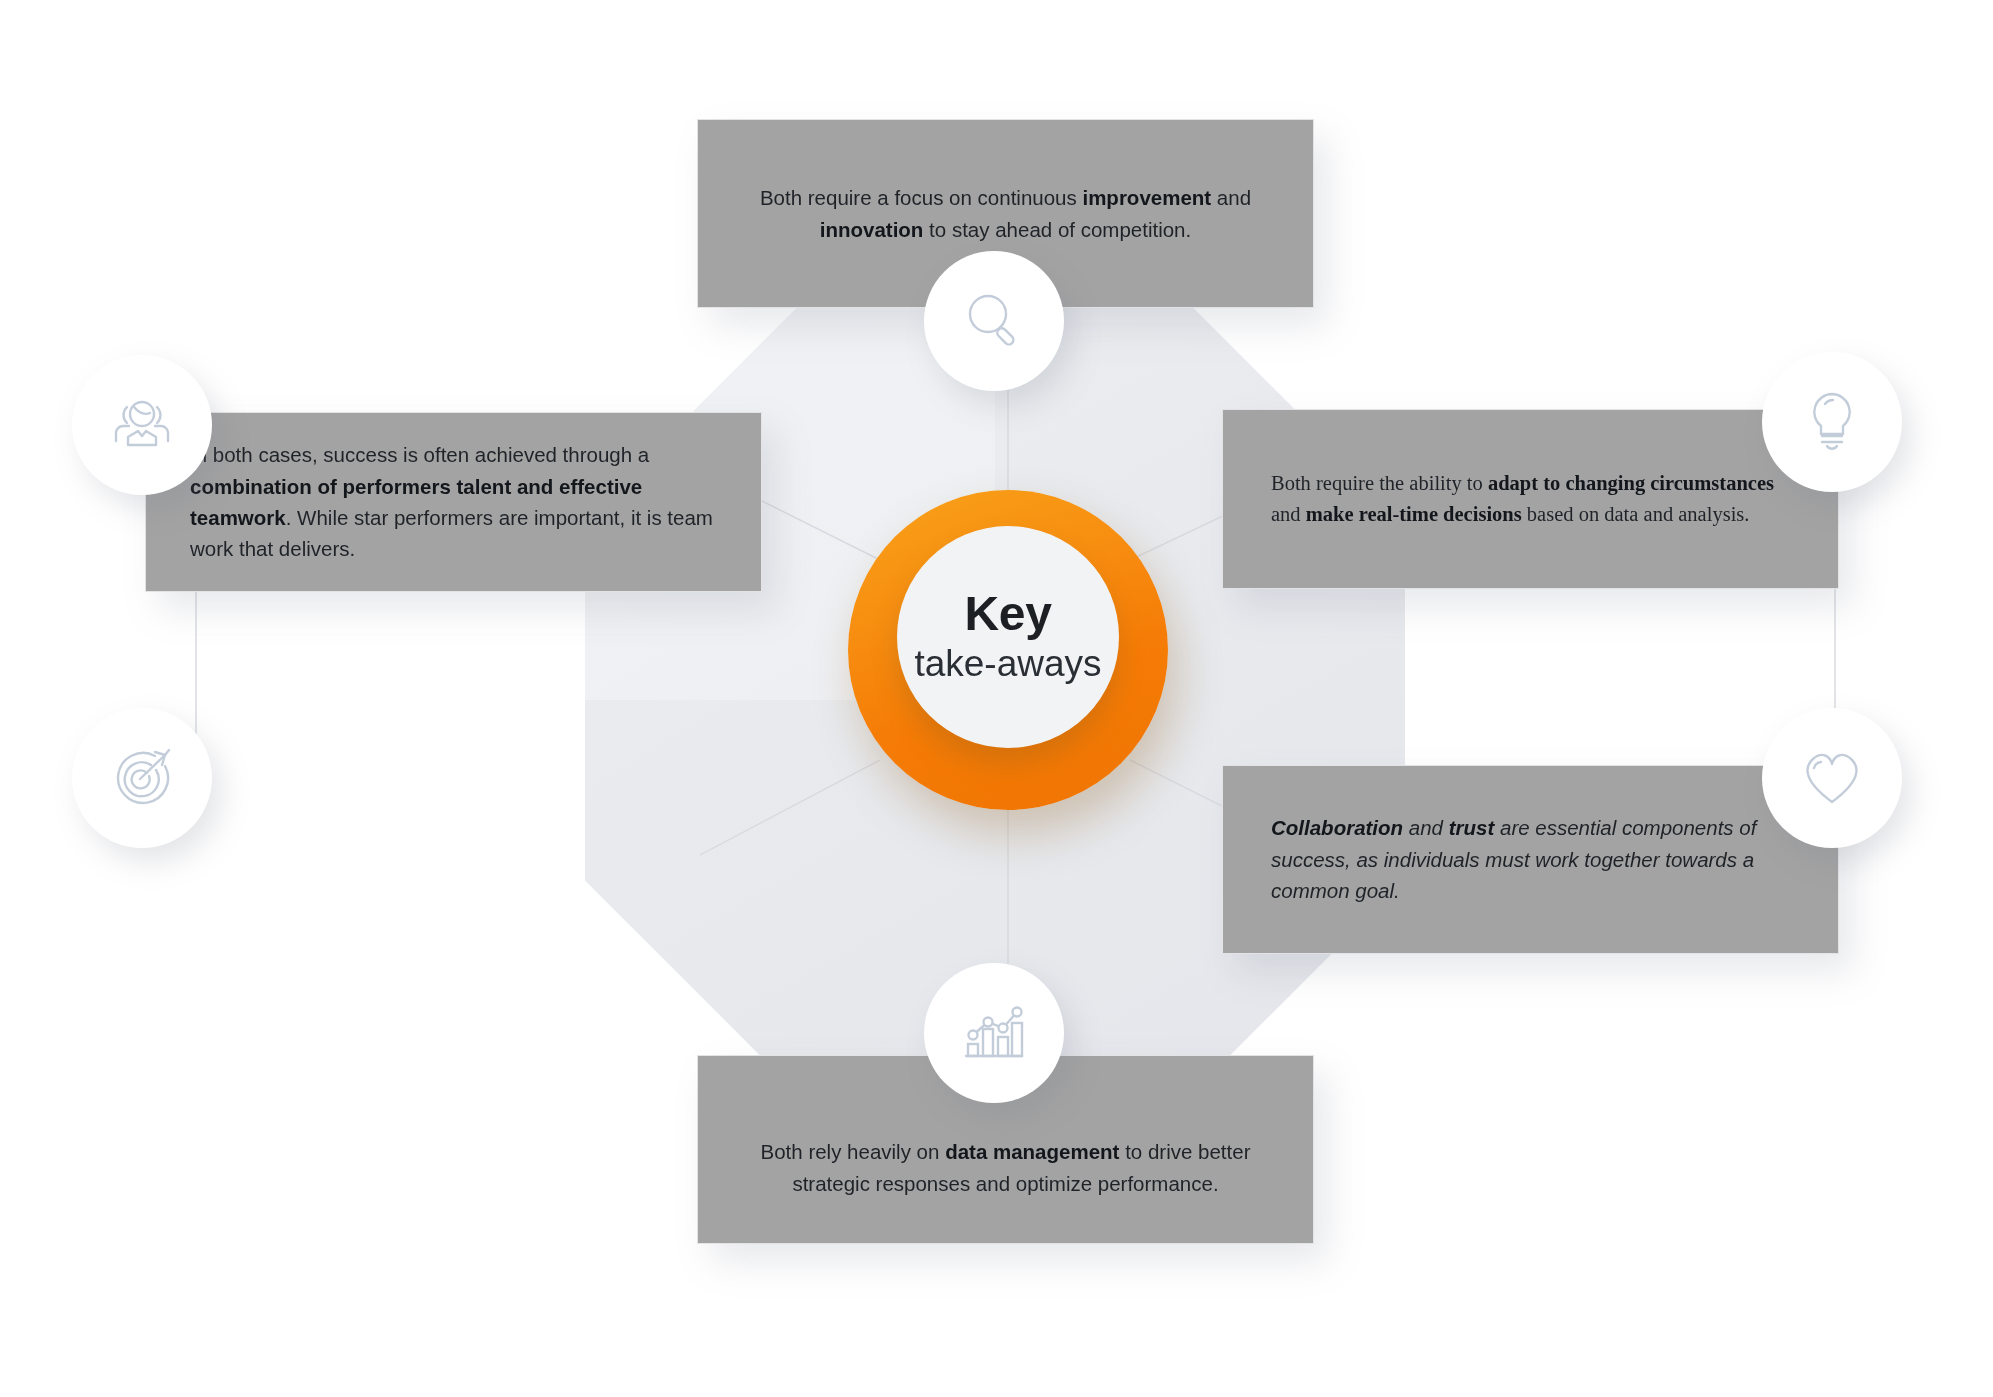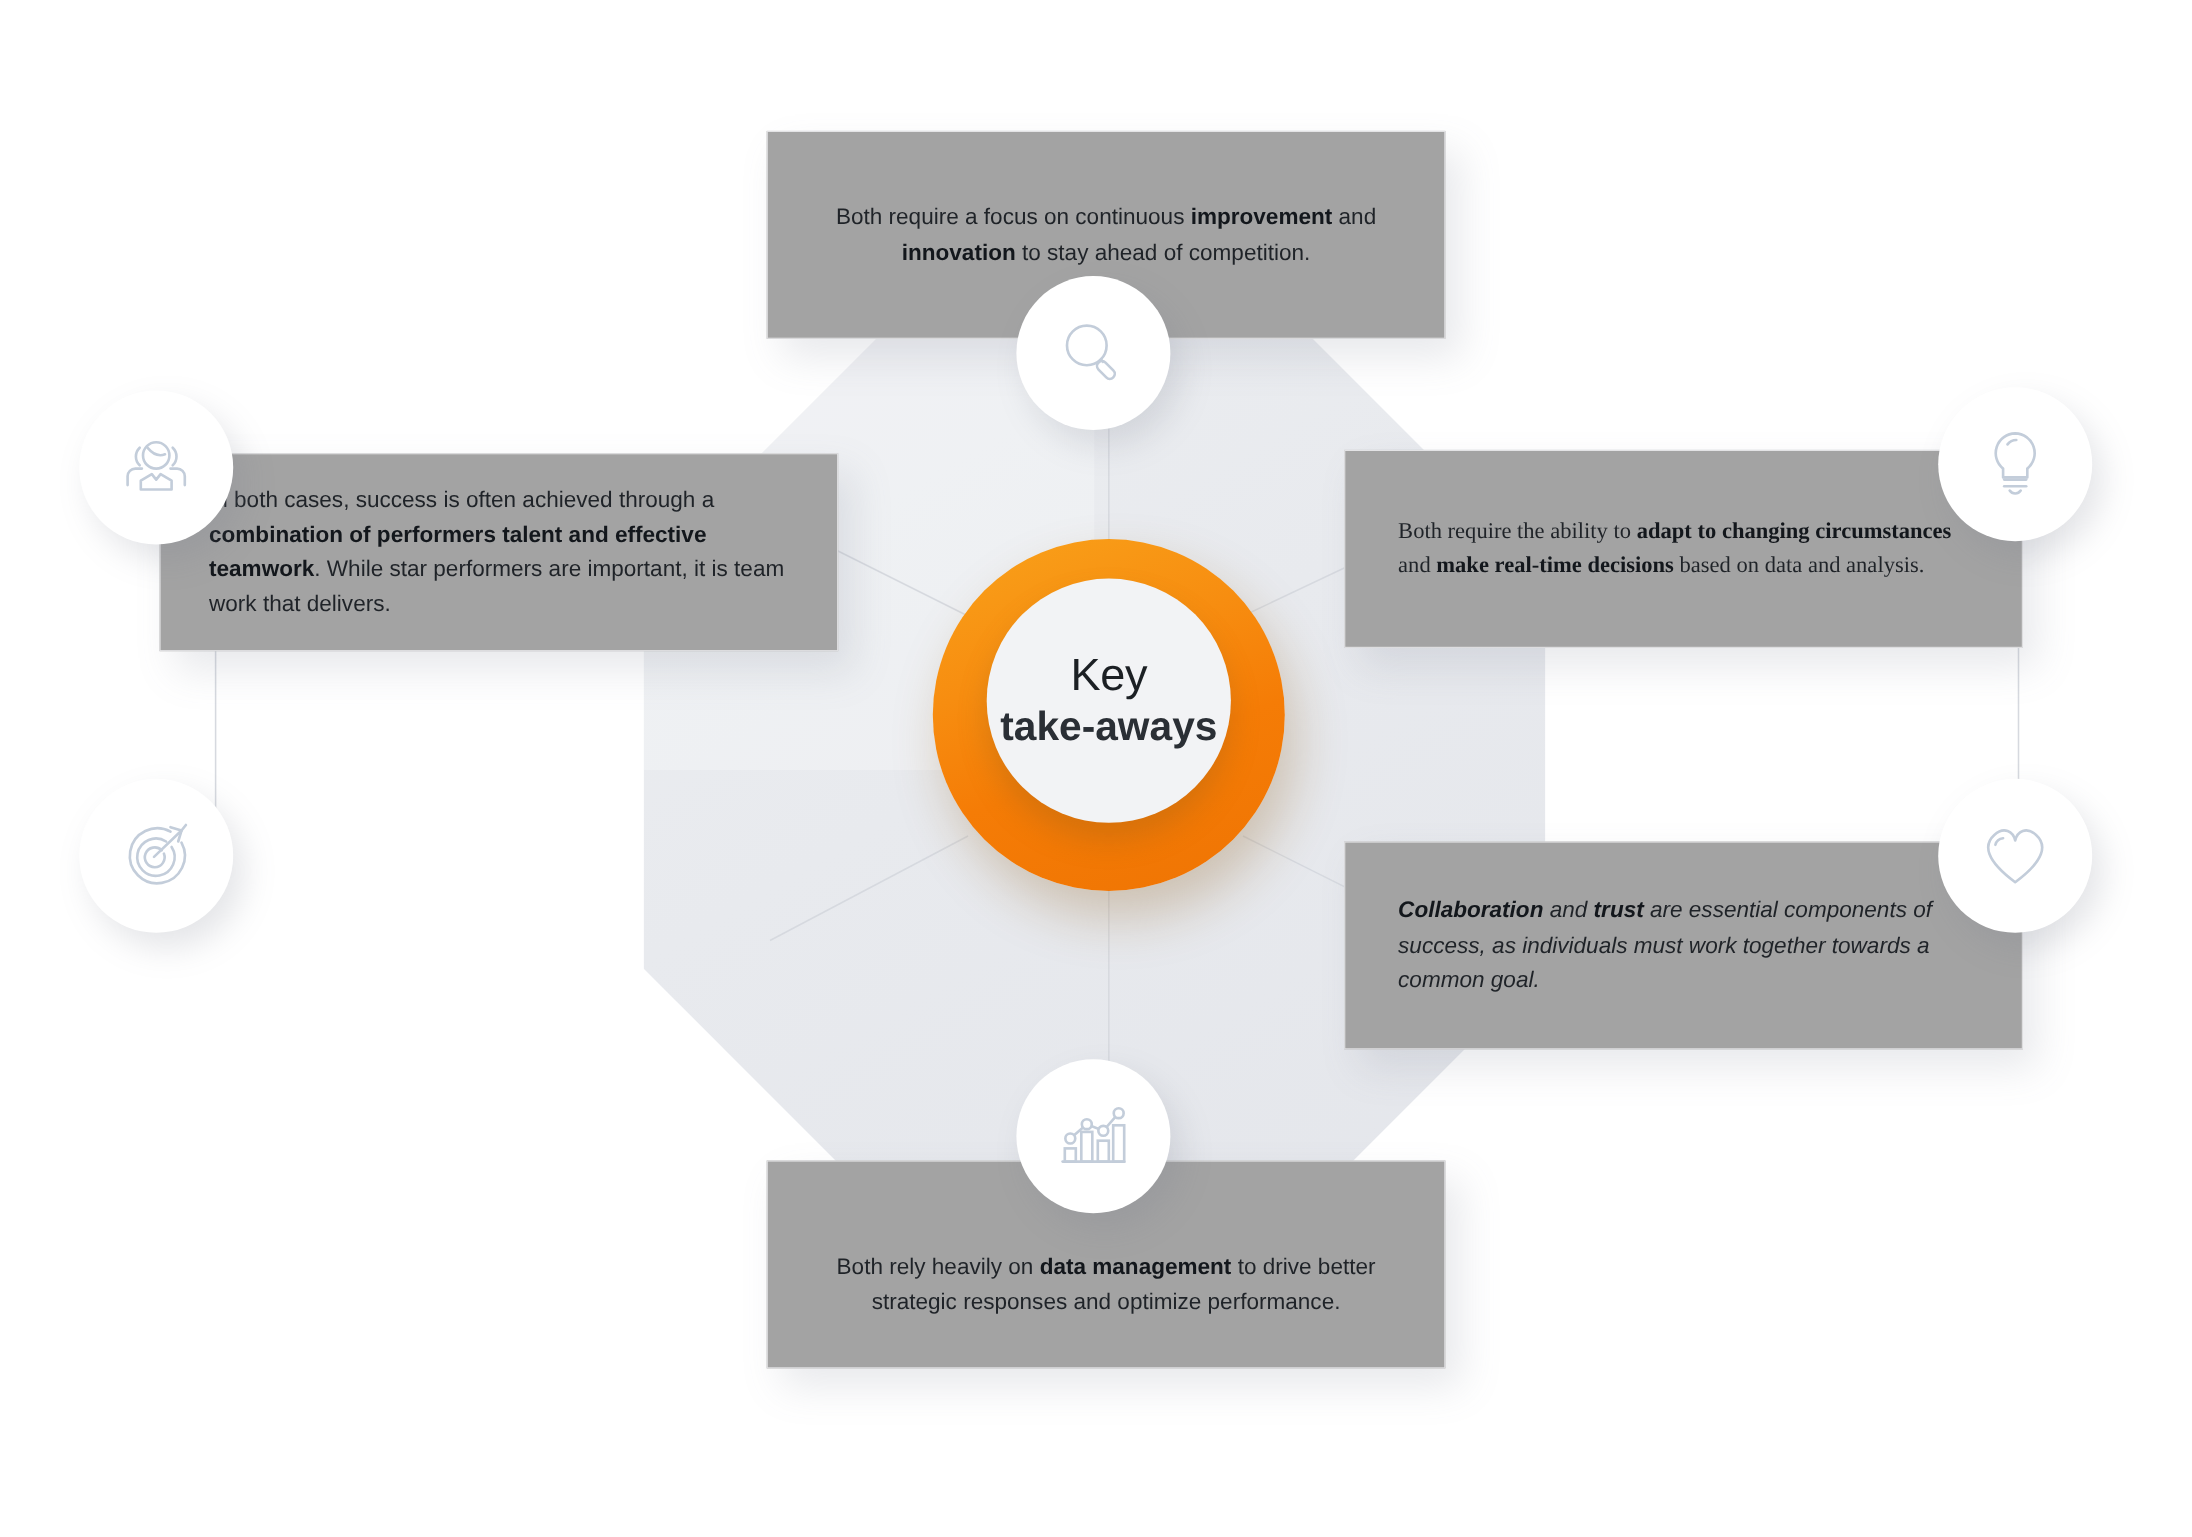--- a/index.html
+++ b/index.html
@@ -148,29 +148,29 @@
     height: 222px;
     border-radius: 50%;
     background: #f2f3f5;
     box-shadow: 0 16px 26px rgba(150,95,25,0.30);
     display: flex;
     flex-direction: column;
     align-items: center;
     justify-content: center;
   }
   .hub-line1 {
-    font-size: 41px;
-    font-weight: 400;
+    font-size: 48px;
+    font-weight: 700;
     color: #1c2024;
     letter-spacing: -0.3px;
     line-height: 1.1;
   }
   .hub-line2 {
     font-size: 37px;
-    font-weight: 700;
+    font-weight: 400;
     color: #2a2f35;
     line-height: 1.2;
     margin-top: 2px;
   }
 </style>
 </head>
 <body>
 
 <div id="stage">
 

